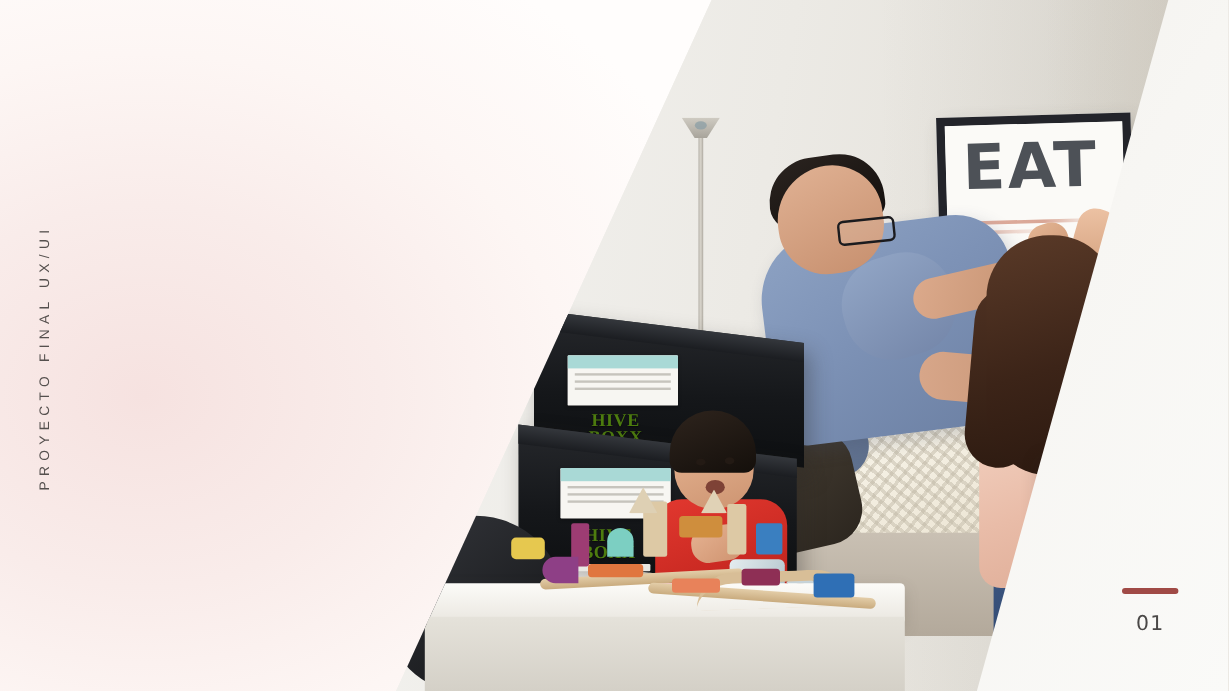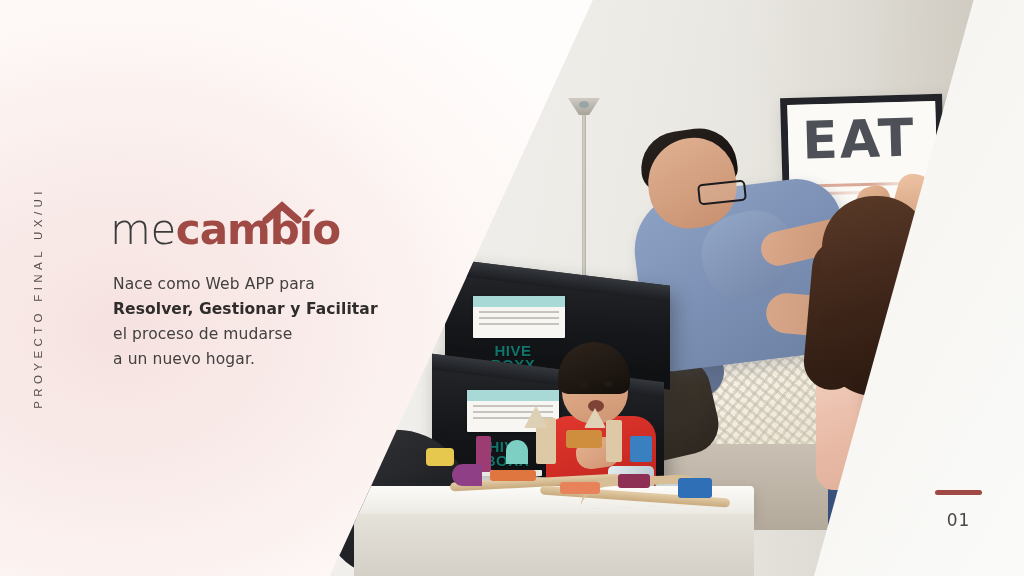--- a/index.html
+++ b/index.html
@@ -87,21 +87,21 @@
   .crate{position:absolute;background:linear-gradient(175deg,#26282c,#15171a 55%,#0d0f11);
     box-shadow:5px 8px 18px rgba(40,38,34,.35);}
   .crate-top{left:115px;top:272px;width:225px;height:104px;transform:skewY(7deg);}
   .crate-bot{left:102px;top:368px;width:232px;height:110px;transform:skewY(7deg);}
   .crate-lid{position:absolute;left:0;top:0;width:100%;height:16px;
     background:linear-gradient(180deg,#34373c,#1b1d21);}
   .label{position:absolute;width:92px;height:42px;background:#f7f6f2;border-radius:1px;
     box-shadow:0 1px 3px rgba(0,0,0,.3);overflow:hidden;}
   .label-top-band{height:11px;background:#a9d9d6;}
   .label-line{height:2px;margin:4px 6px 0;background:#c6c4bd;}
-  .brandmark{position:absolute;color:#0f766e;font-family:Liberation Sans, sans-serif;font-weight:700;
+  .brandmark{position:absolute;color:#4d7c0f;font-family:Liberation Serif, serif;font-weight:700;
     font-size:15px;line-height:14px;letter-spacing:.5px;text-align:center;
     text-shadow:0 1px 1px rgba(0,0,0,.5);}
   .brandbar{height:6px;background:#e9e7e2;margin-top:2px;border-radius:1px;}
 
   
   .crate-right{position:absolute;left:545px;top:380px;width:146px;height:196px;
     background:linear-gradient(170deg,#2a2d31,#15171a 60%,#0b0d0f);
     box-shadow:-6px 6px 16px rgba(40,38,34,.35);}
   .crate-right-lid{position:absolute;left:0;top:0;width:100%;height:18px;
     background:repeating-linear-gradient(90deg,#3a3d42 0 7px,#202226 7px 13px);}
@@ -355,27 +355,15 @@
 
     </div>
   </div>
 
   <div class="wedge-right"></div>
   <div class="page-rule"></div>
   <div class="page-num">01</div>
 
   <div class="vertical-label">PROYECTO FINAL UX/UI</div>
 
-  <div class="logo">
-    <span class="logo-me">me</span><span class="logo-cambio">cambío</span>
-    <svg class="house-accent" width="40" height="24" viewBox="0 0 40 24" style="left:152px;top:-4px;">
-      <path d="M4 19 L20 5 L36 19" fill="none" stroke="#a04a46" stroke-width="7" stroke-linecap="round" stroke-linejoin="miter"></path>
-    </svg>
-  </div>
-
-  <div class="copy">
-    <div>Nace como Web APP para</div>
-    <div class="bold">Resolver, Gestionar y Facilitar</div>
-    <div>el proceso de mudarse</div>
-    <div>a un nuevo hogar.</div>
-  </div>
+
 
 </div>
 
 </body></html>

